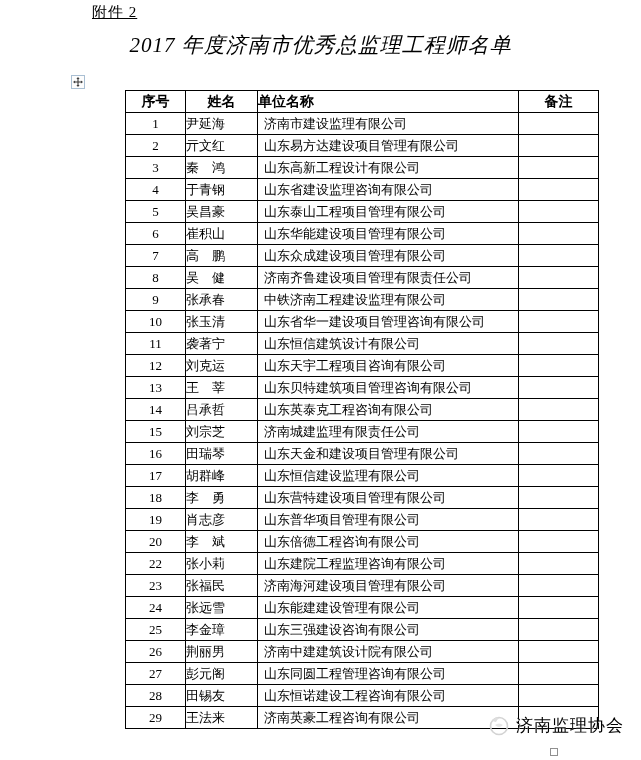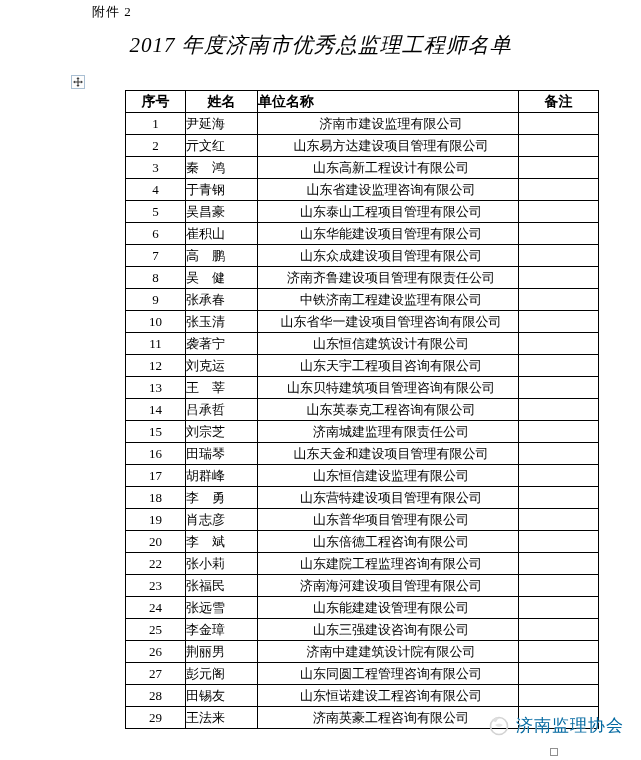--- a/index.html
+++ b/index.html
@@ -8,21 +8,21 @@
     background:#ffffff;
     font-family:"Liberation Serif","DejaVu Serif",serif;
     color:#000;
     position:relative;
     overflow:hidden;
   }
   .page { position:absolute; inset:0; background:#fff; }
 
   .attachment-label {
     position:absolute; left:92px; top:3px;
-    font-size:13px; letter-spacing:1px;
+    font-size:15px; letter-spacing:1px;text-decoration:underline;
   }
   .doc-title {
     position:absolute; left:0; top:31px; width:641px;
     text-align:center; font-size:21px; letter-spacing:1px;
     margin:0; font-weight:normal;font-style:italic;
   }
 
   .move-handle {
     position:absolute; left:71px; top:75px;
     width:14px; height:14px;
@@ -40,27 +40,27 @@
     border:1px solid #000;
     padding:0;
     overflow:hidden; white-space:nowrap;
   }
   .roster-table th {
     height:21px; font-size:14px; font-weight:bold; text-align:center;
   }
   .roster-table td { height:21px; font-size:13px; }
   .col-no      { width:59px;  text-align:center; }
   .col-name    { width:71px;  }
-  .col-company { width:260px; text-align:center; padding-left:6px !important; }
+  .col-company { width:260px; text-align:left; padding-left:6px !important; }
   .col-note    { width:79px;  text-align:center; }
 
   .watermark {
     position:absolute; left:486px; top:712px;
     display:flex; align-items:center; gap:4px;
-    color:#0369a1; z-index:5; pointer-events:none;
+    color:#000000; z-index:5; pointer-events:none;
   }
   .watermark-text {
     font-size:17px; letter-spacing:1px; white-space:nowrap;
     text-shadow:0 1px 0 #ffffff;
   }
   .resize-handle {
     position:absolute; left:550px; top:748px;
     width:6px; height:6px;
     background:#fff; border:1px solid #909090;
     box-sizing:content-box; z-index:6;

